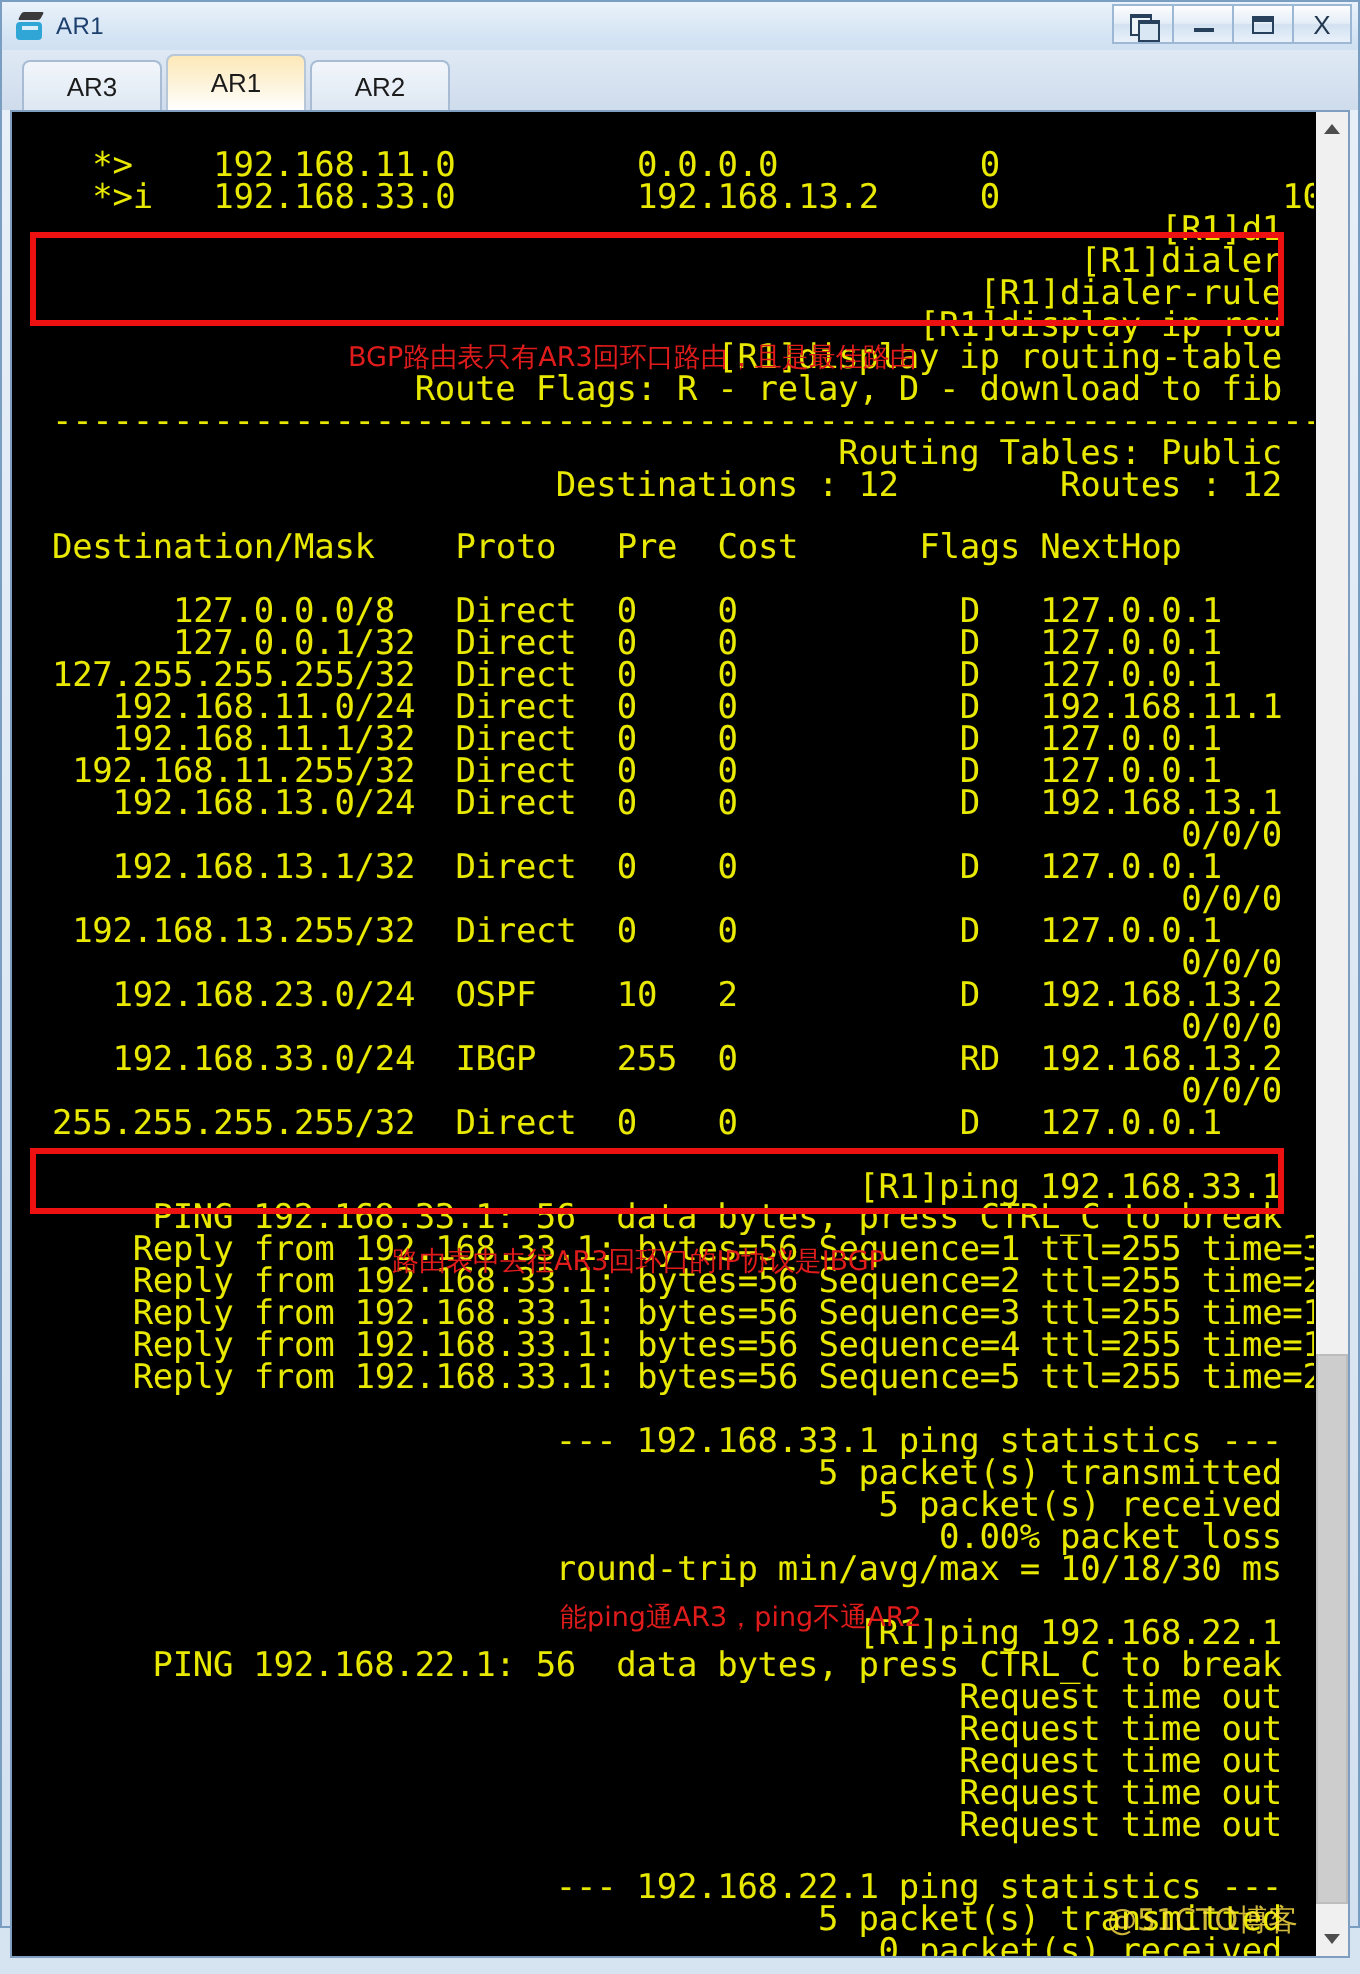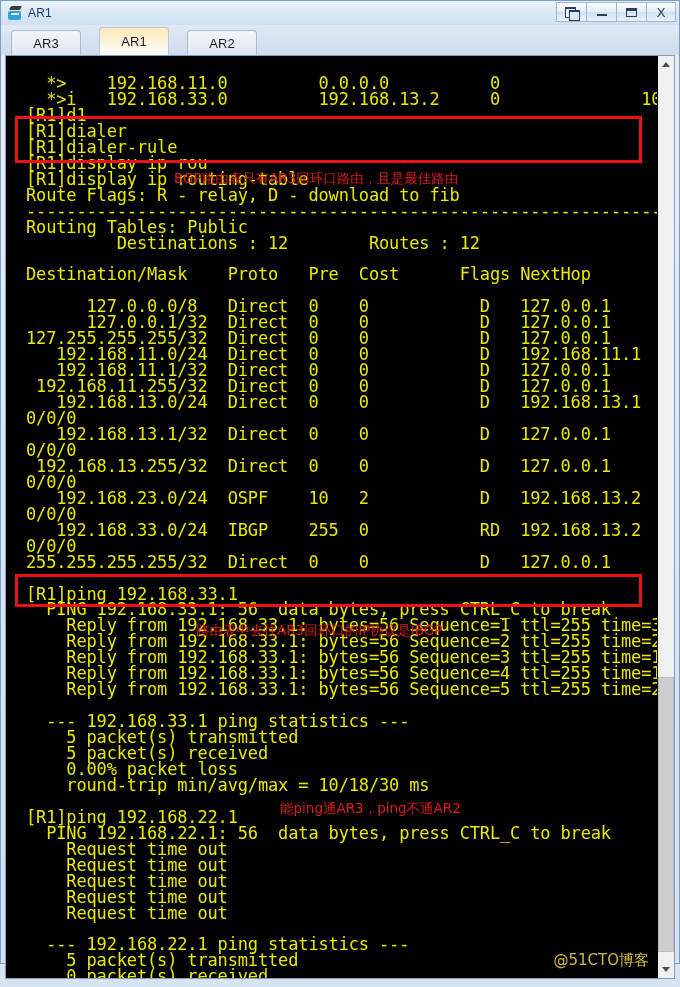--- a/index.html
+++ b/index.html
@@ -7,20 +7,21 @@
     width: 680px; height: 987px;
     background: #d6e3f0;
     font-family: "Liberation Sans", sans-serif;
     overflow: hidden;
   }
   .window {
     position: relative;
     width: 680px; height: 964px;
     background: linear-gradient(to bottom, #e8f0f8 0%, #d3e0ef 100%);
     border: 1px solid #7a9ec2;
+    text-align: right;
   }
   
   .titlebar {
     position: relative;
     height: 24px;
     display: flex; align-items: center;
     padding-left: 6px;
     background: linear-gradient(to bottom, #eaf2fa 0%, #d9e7f5 55%, #cfe0f2 100%);
   }
   .app-icon { width: 16px; height: 16px; position: relative; flex: 0 0 16px; margin-right: 5px; }
@@ -62,21 +63,20 @@
     content: ""; position: absolute; left: 4px; top: 3px; width: 9px; height: 8px;
     border: 1px solid #27415c; background: #d9e6f4; border-top-width: 2px;
   }
   .winbtn .glyph-close { font-size: 13px; line-height: 13px; font-family: "Liberation Sans", sans-serif; }
   
   .tabstrip {
     height: 30px;
     display: flex; align-items: flex-end;
     padding-left: 10px;
     background: linear-gradient(to bottom,#dfe9f5 0%, #cfdcec 100%);
-    gap: 16px;
   }
   .tab {
     min-width: 70px; height: 25px;
     margin-right: 2px;
     display: flex; align-items: center; justify-content: center;
     font-size: 13px; color: #1b1b1b;
     background: linear-gradient(to bottom,#f2f6fb 0%, #dde7f2 100%);
     border: 1px solid #a8bdd4;
     border-bottom: none;
     border-radius: 4px 4px 0 0;

